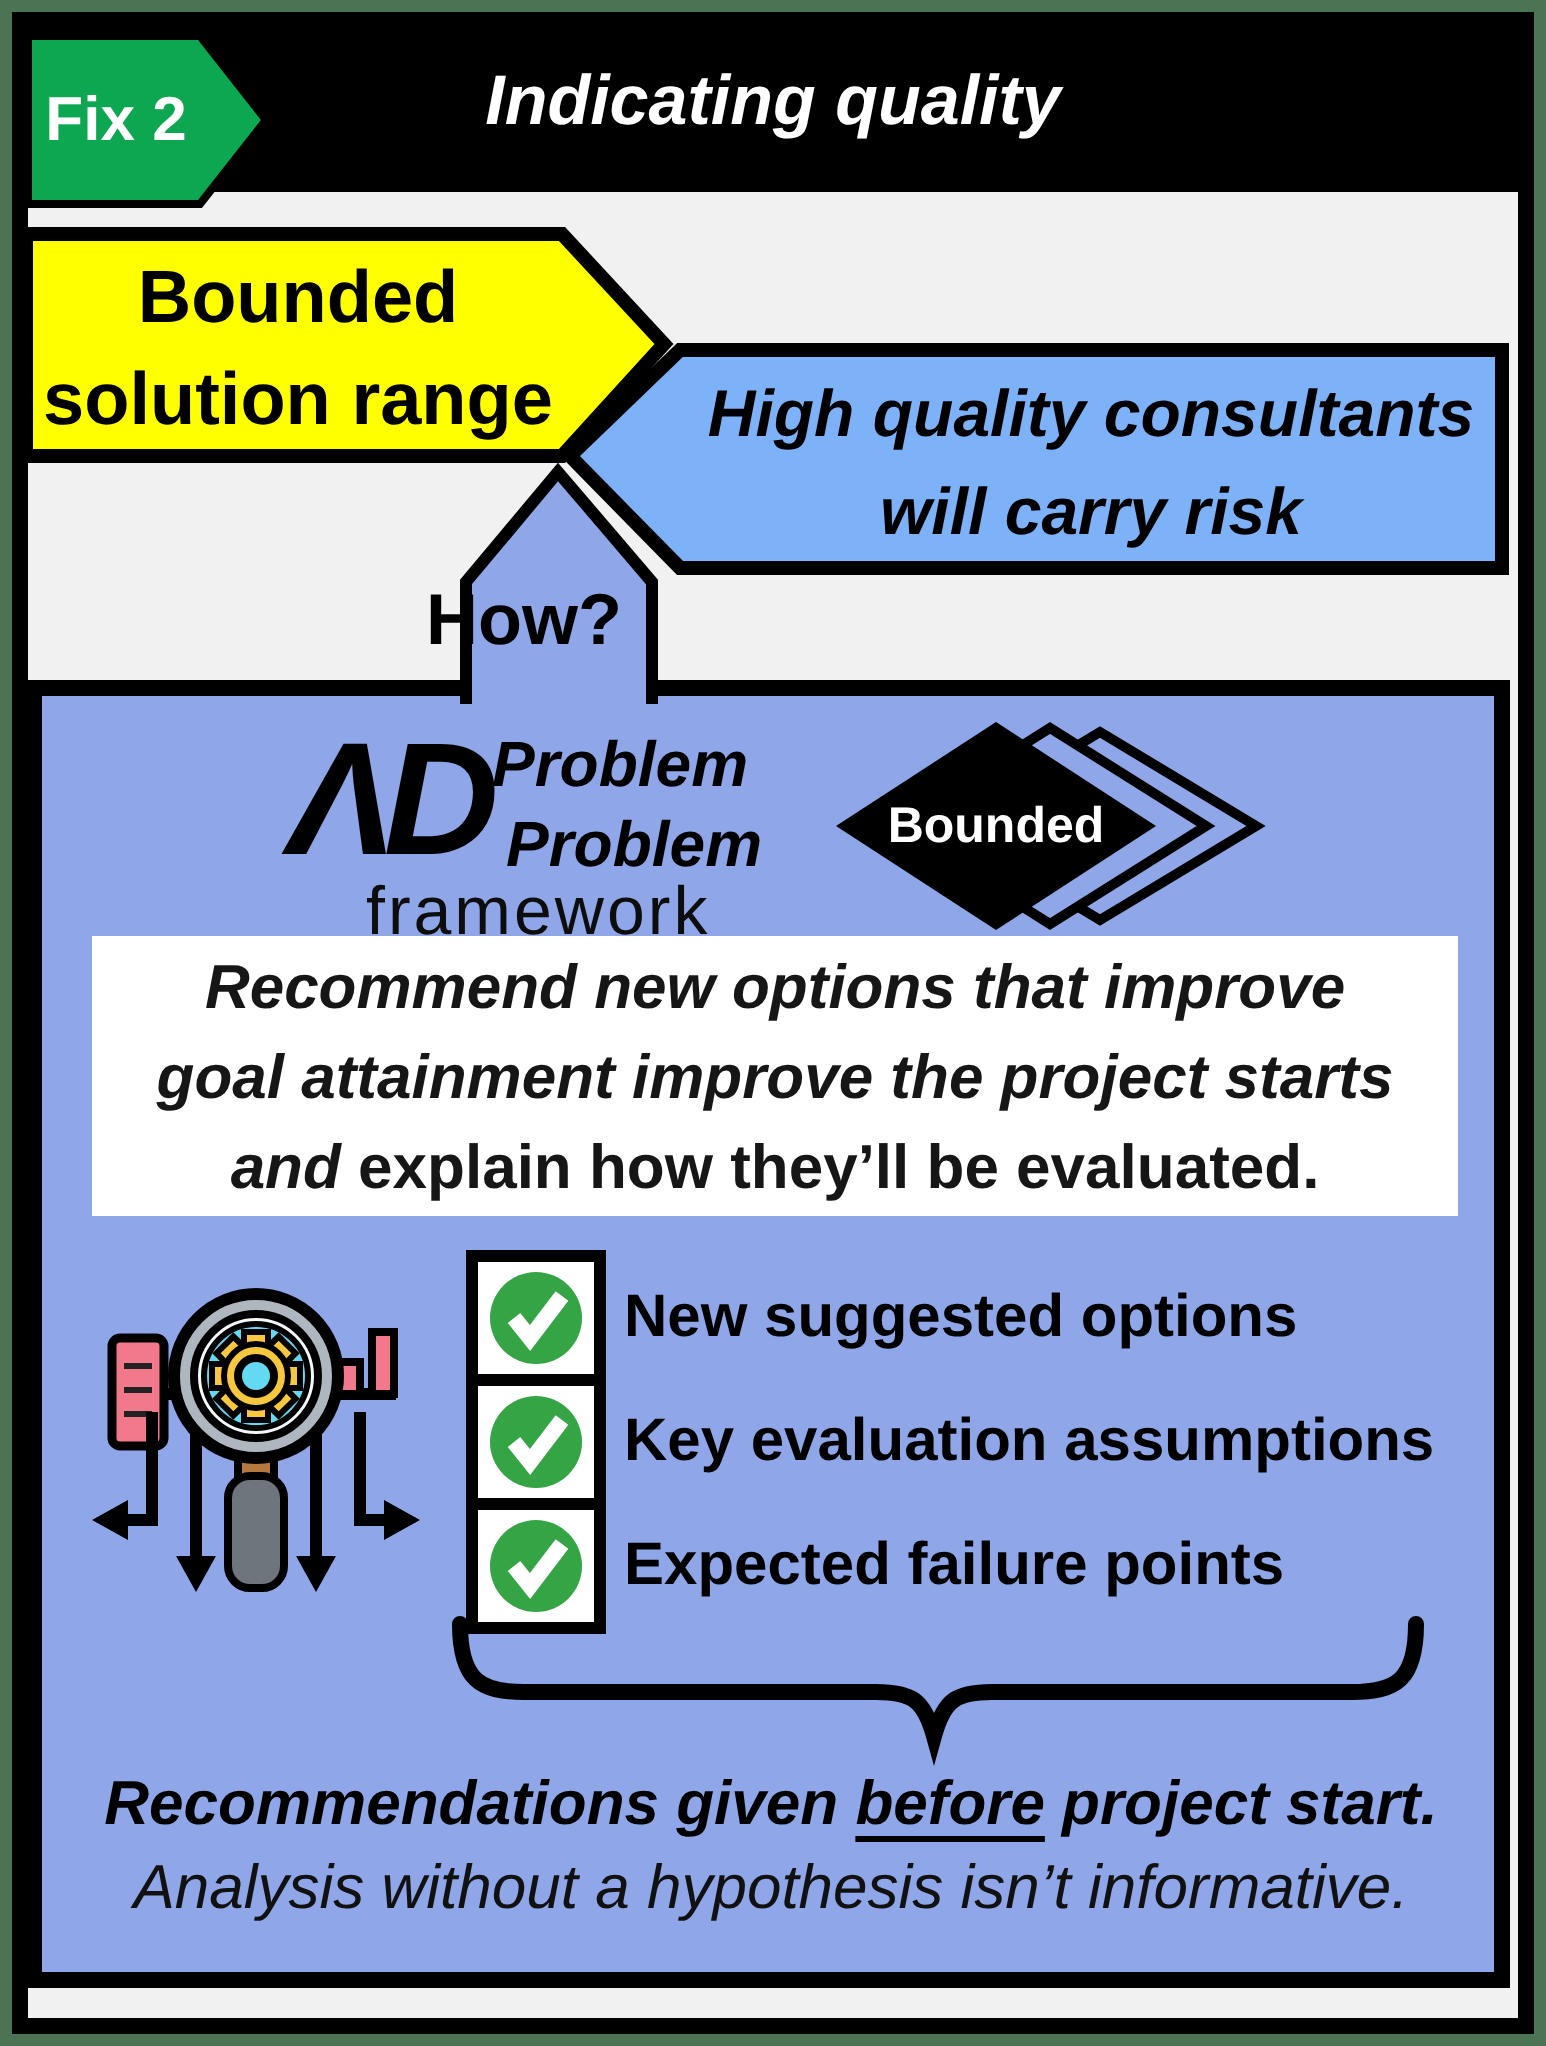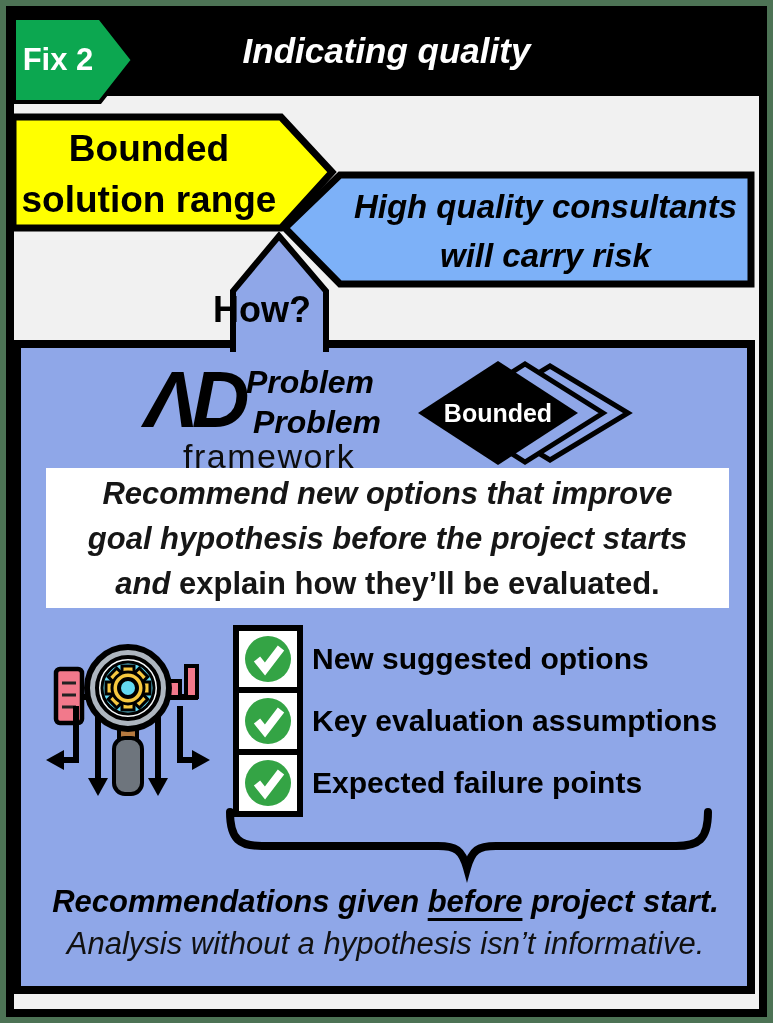--- a/index.html
+++ b/index.html
@@ -121,21 +121,21 @@
   <div class="txt how center">How?</div>
 
   <div class="txt logo-glyph center">ΛD</div>
   <div class="txt biz1">Problem</div>
   <div class="txt biz2">Problem</div>
   <div class="txt biz3">framework</div>
   <div class="txt options-label center">Bounded</div>
 
   <div class="txt whitebox center col">
     <div class="ital">Recommend new options that improve</div>
-    <div class="ital">goal hypothesis before the project starts</div>
+    <div class="ital">goal attainment improve the project starts</div>
     <div><span class="ital">and</span><span> explain how they’ll be evaluated.</span></div>
   </div>
 
   <div class="txt check-label cl0">New suggested options</div>
   <div class="txt check-label cl1">Key evaluation assumptions</div>
   <div class="txt check-label cl2">Expected failure points</div>
 
   <div class="txt footer1"><span>Recommendations given </span><span class="ul">before</span><span> project start.</span></div>
   <div class="txt footer2">Analysis without a hypothesis isn’t informative.</div>
 </div>

